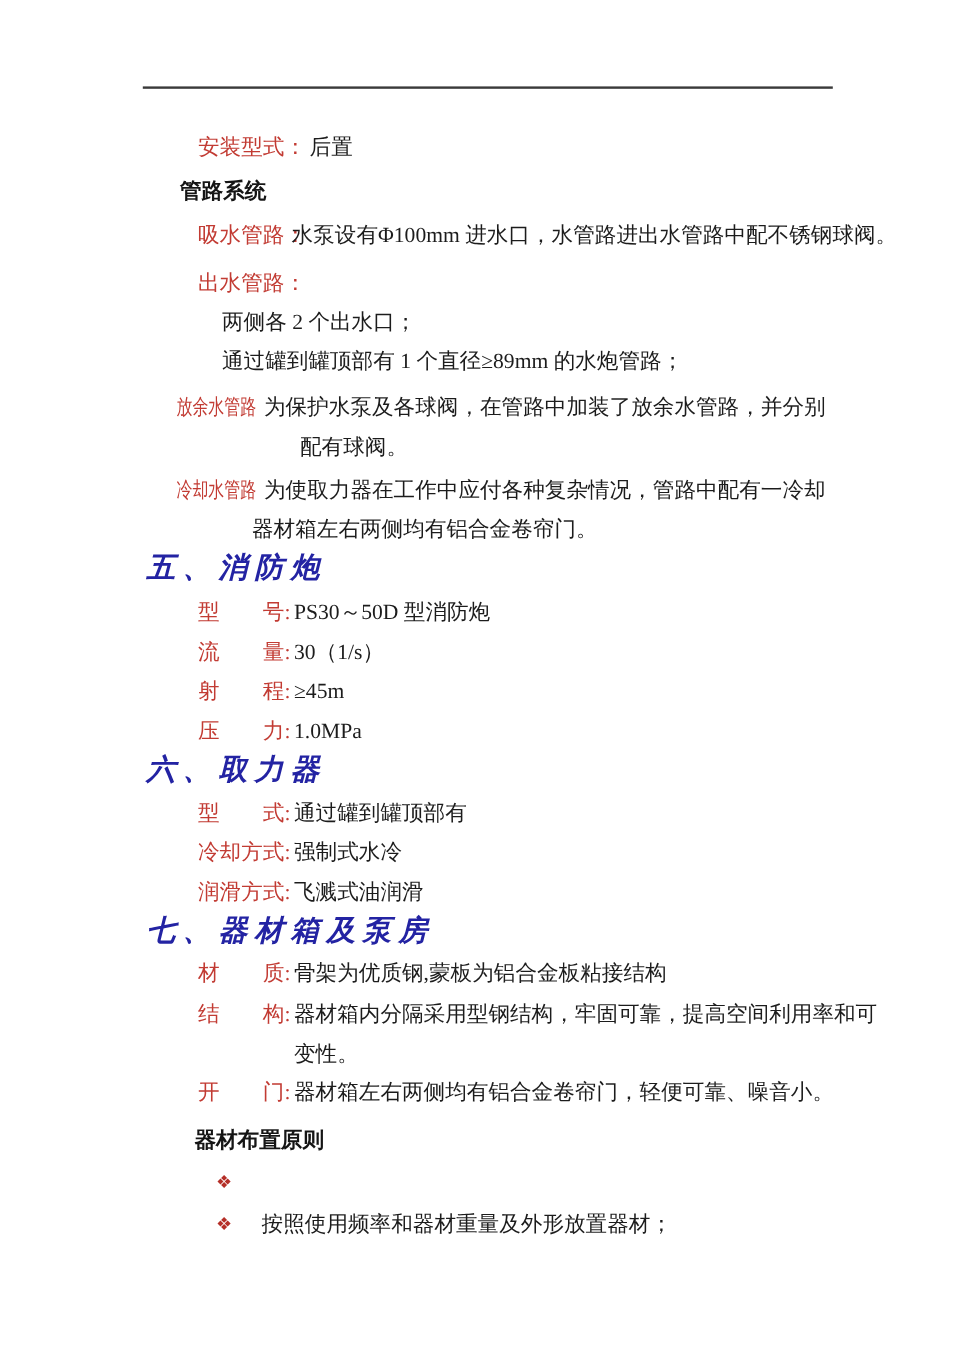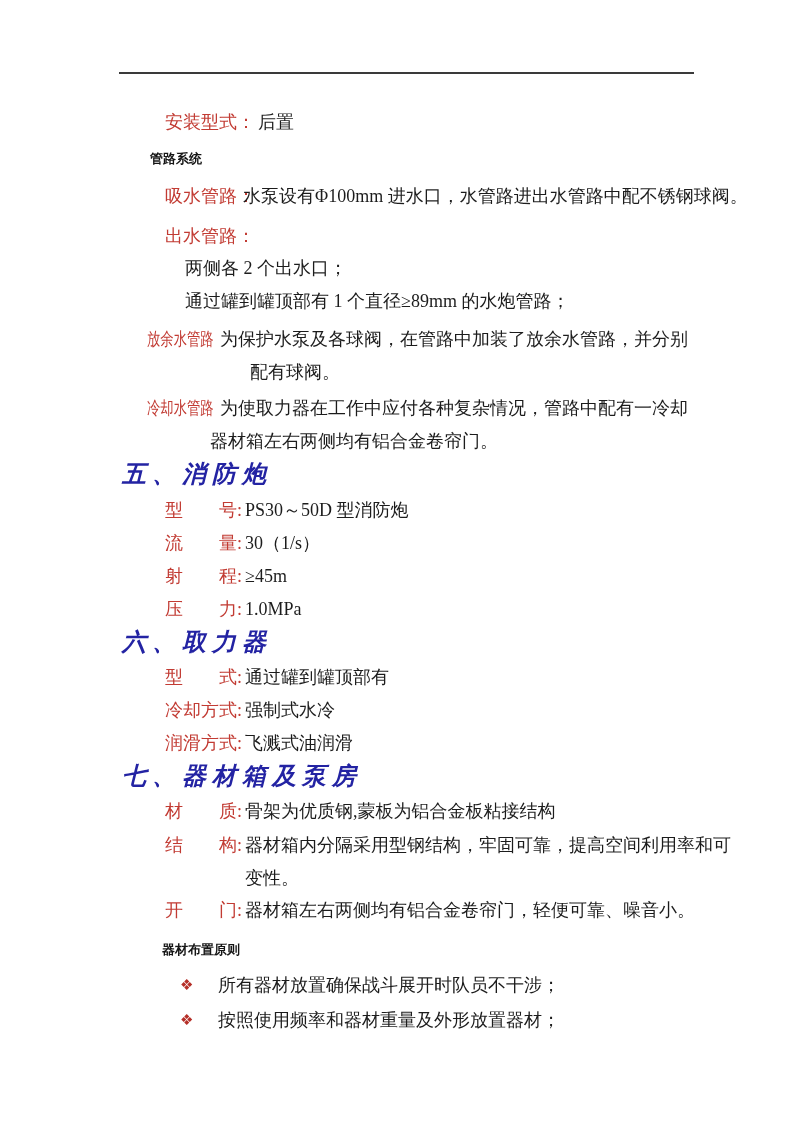--- a/index.html
+++ b/index.html
@@ -41,21 +41,21 @@
     display: inline-block;
     transform: scaleX(0.74);
     transform-origin: left center;
   }
   .txt       { color: #1c1c1c; }
 
   .subhead {
     font-family: "Liberation Sans", "DejaVu Sans", sans-serif;
     font-weight: bold;
     color: #151515;
-    font-size: 13px;
+    font-size: 18px;
   }
   .heading-blue {
     color: #2323a3;
     font-weight: bold;
     font-style: italic;
     font-size: 24px;
     letter-spacing: 6px;
     font-family: "Liberation Serif", "DejaVu Serif", serif;
   }
   .bullet-glyph {
@@ -184,20 +184,19 @@
   <div class="row" style="top:898px">
     <span class="lab-red x165">开　　门:</span>
     <span class="txt x245">器材箱左右两侧均有铝合金卷帘门，轻便可靠、噪音小。</span>
   </div>
 
   <div class="row" style="top:938px">
     <span class="subhead x162">器材布置原则</span>
   </div>
   <div class="row" style="top:973px">
     <span class="bullet-glyph x180">❖</span>
-    <span class="txt x218">所有器材放置确保战斗展开时队员不干涉；</span>
   </div>
   <div class="row" style="top:1008px">
     <span class="bullet-glyph x180">❖</span>
     <span class="txt x218">按照使用频率和器材重量及外形放置器材；</span>
   </div>
 
 </div>
 
 </body></html>

